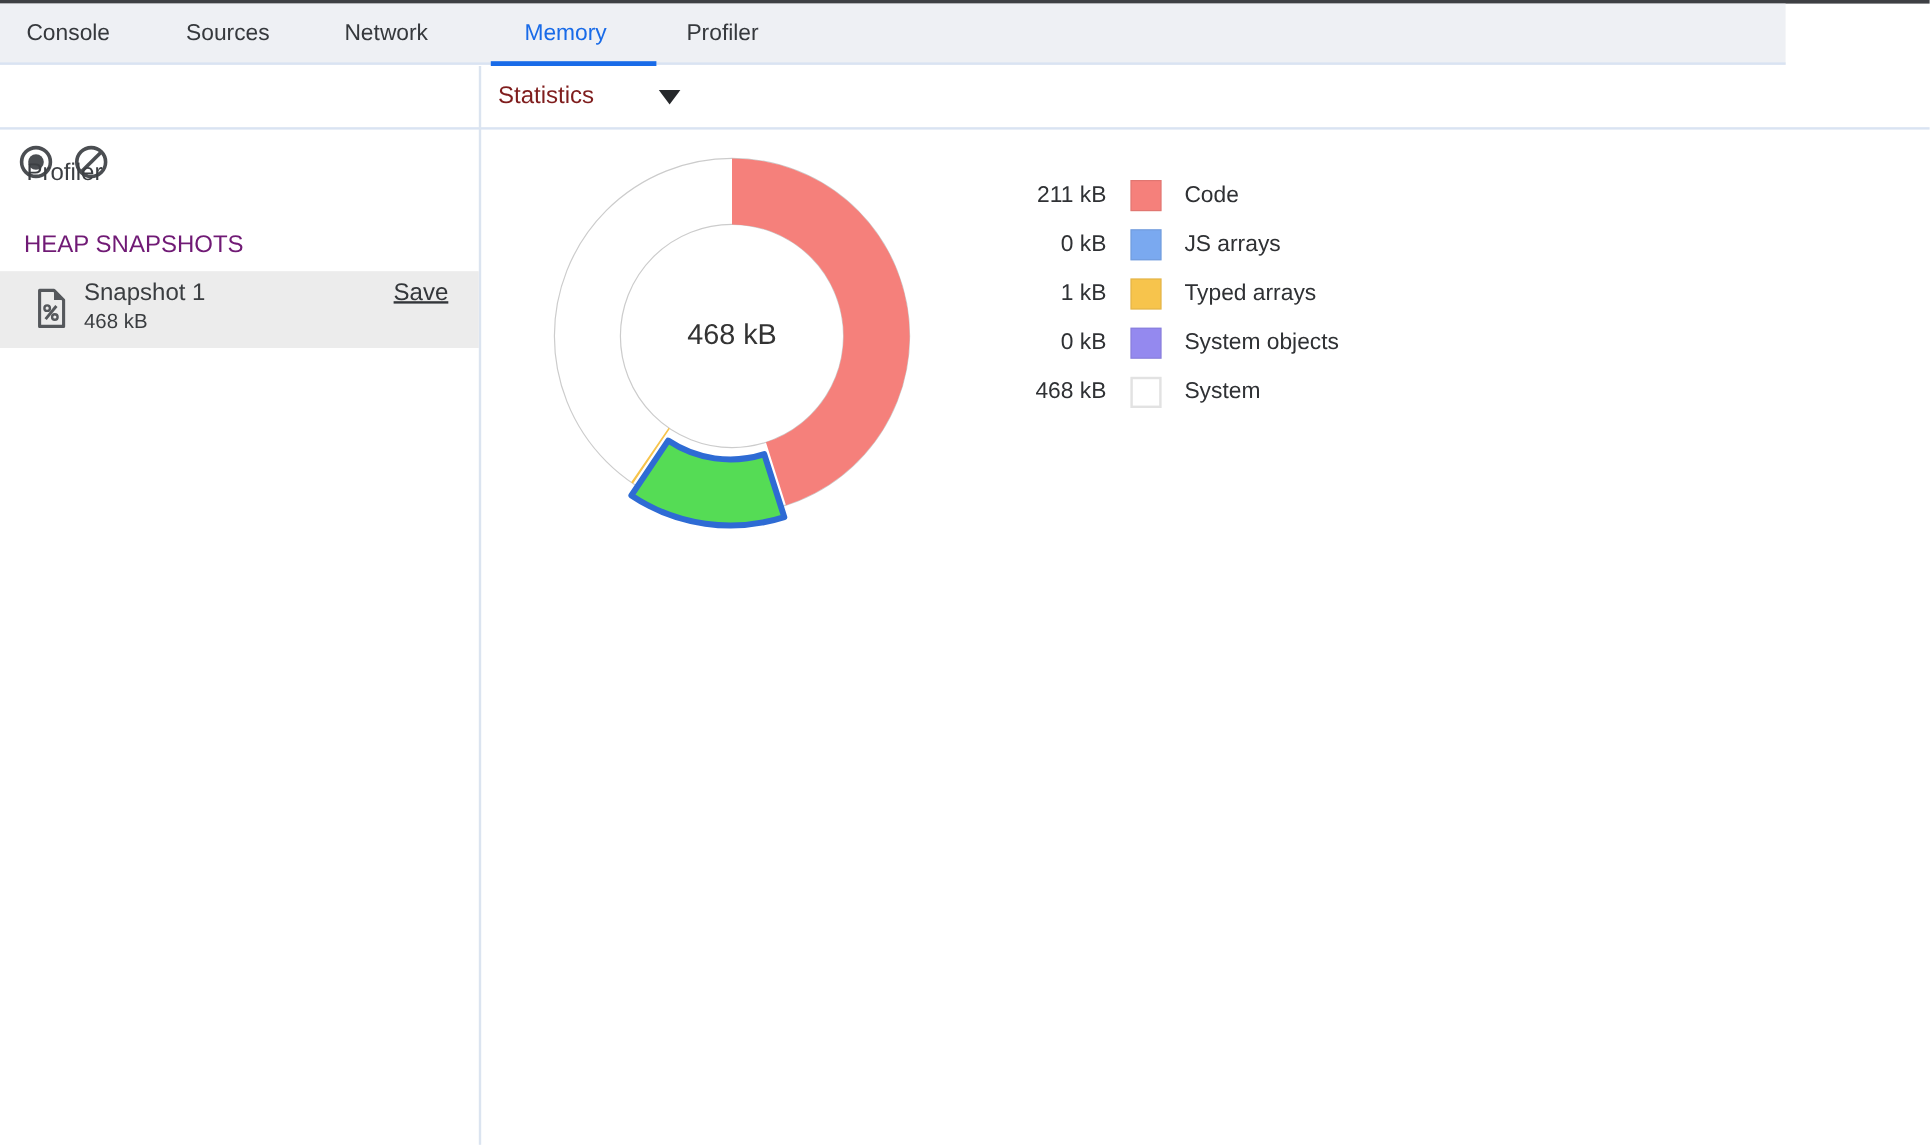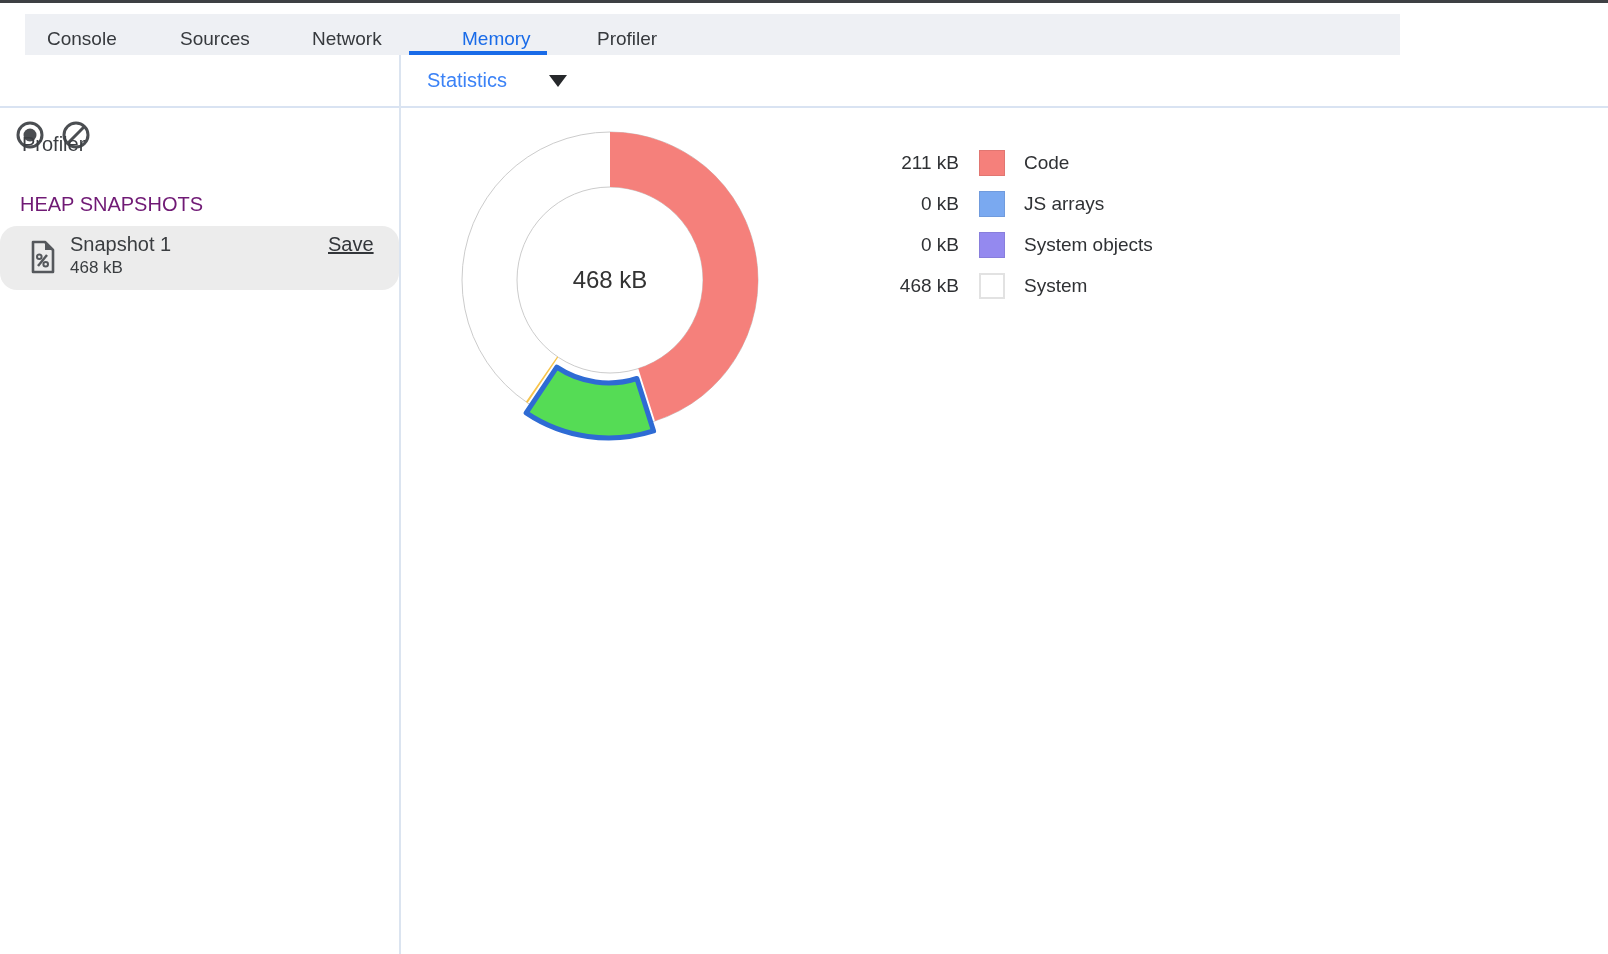--- a/index.html
+++ b/index.html
@@ -4,56 +4,56 @@
 <style>
   * { margin:0; padding:0; box-sizing:border-box; }
   html,body { width:1608px; height:954px; background:#fff; overflow:hidden;
               font-family:"Liberation Sans", sans-serif; color:#303134; }
   .abs { position:absolute; }
 
   
   #top-strip { left:0; top:0; width:1608px; height:3px; background:#3e4044; }
 
   
-  #tabbar { left:0; top:14px; width:1375px; height:51px; background:#eef0f4;
-            border-bottom:2px solid #d9e3f2;margin-left:25px; }
+  #tabbar { left:0; top:3px; width:1488px; height:51px; background:#eef0f4;
+            border-bottom:2px solid #d9e3f2; }
   .tab { position:absolute; top:0; height:49px; line-height:49px; font-size:19px;
          color:#36393d; cursor:default; }
   .tab.active { color:#196be8; }
   #tab-underline { left:409px; top:51px; width:138px; height:4px; background:#196be8; z-index:3; }
 
   
   #toolbar { left:0; top:55px; width:1608px; height:51px; background:#fff; }
   #toolbar-divider { left:0; top:106px; width:1608px; height:2px; background:#d9e3f2; }
   #pane-divider { left:399px; top:55px; width:2px; height:899px; background:#dbe4f0; }
   .tool-icon { position:absolute; top:65px; width:30px; height:30px; }
 
   
-  #stats-select { left:415px; top:55px; height:51px; line-height:51px; font-size:20px; color:#3b82f6;margin-left:12px; }
+  #stats-select { left:415px; top:55px; height:51px; line-height:51px; font-size:20px; color:#7f1d1d; }
   #stats-caret { left:549px; top:75px; width:0; height:0;
                  border-left:9px solid transparent; border-right:9px solid transparent;
                  border-top:12px solid #26282b; }
 
   
   #sidebar-heading { left:22px; top:133px; font-size:20px; color:#3c3f43; }
   #sidebar-section { left:20px; top:193px; font-size:20px; color:#701a75; }
-  #snapshot-row { left:0; top:226px; width:399px; height:64px; background:#ececec;border-radius:17px; }
+  #snapshot-row { left:0; top:226px; width:399px; height:64px; background:#ececec; }
   #snapshot-icon { position:absolute; left:30px; top:13px; width:26px; height:36px; }
   #snapshot-title { position:absolute; left:70px; top:7px; font-size:20px; color:#3a3d40; }
   #snapshot-size { position:absolute; left:70px; top:32px; font-size:17px; color:#3a3d40; }
   #snapshot-save { position:absolute; left:328px; top:7px; font-size:20px; color:#33363a;
                    text-decoration:underline; cursor:pointer; }
 
   
   #donut-wrap { left:440px; top:110px; width:340px; height:340px; }
   #chart-center-label { left:610px; top:280px; transform:translate(-50%,-50%);
                         font-size:24px; color:#333; }
 
   
-  #legend { left:789px; top:142px; }
+  #legend { left:752px; top:142px; }
   .legend-row { display:flex; align-items:center; height:41px; }
   .legend-value { width:170px; text-align:right; font-size:19px; color:#2f3134; }
   .legend-swatch { width:26px; height:26px; margin-left:20px;
                    border:1px solid rgba(0,0,0,0.08); }
   .legend-swatch.total { border:2px solid #e2e2e2; }
   .legend-label { margin-left:19px; font-size:19px; color:#2f3134; }
   .legend-row.bold .legend-value, .legend-row.bold .legend-label { font-weight:bold; color:#1c1d1f; }
 </style>
 </head>
 <body>
@@ -115,20 +115,25 @@
     <div class="legend-label">Code</div>
   </div>
 
 
   <div class="legend-row">
     <div class="legend-value">0 kB</div>
     <div class="legend-swatch" style="background: rgb(122, 169, 240);"></div>
     <div class="legend-label">JS arrays</div>
   </div>
 
+  <div class="legend-row">
+    <div class="legend-value">1 kB</div>
+    <div class="legend-swatch" style="background: rgb(247, 196, 76);"></div>
+    <div class="legend-label">Typed arrays</div>
+  </div>
 
   <div class="legend-row">
     <div class="legend-value">0 kB</div>
     <div class="legend-swatch" style="background: rgb(148, 137, 239);"></div>
     <div class="legend-label">System objects</div>
   </div>
 
   <div class="legend-row">
     <div class="legend-value">468 kB</div>
     <div class="legend-swatch total" style="background: rgb(255, 255, 255);"></div>

